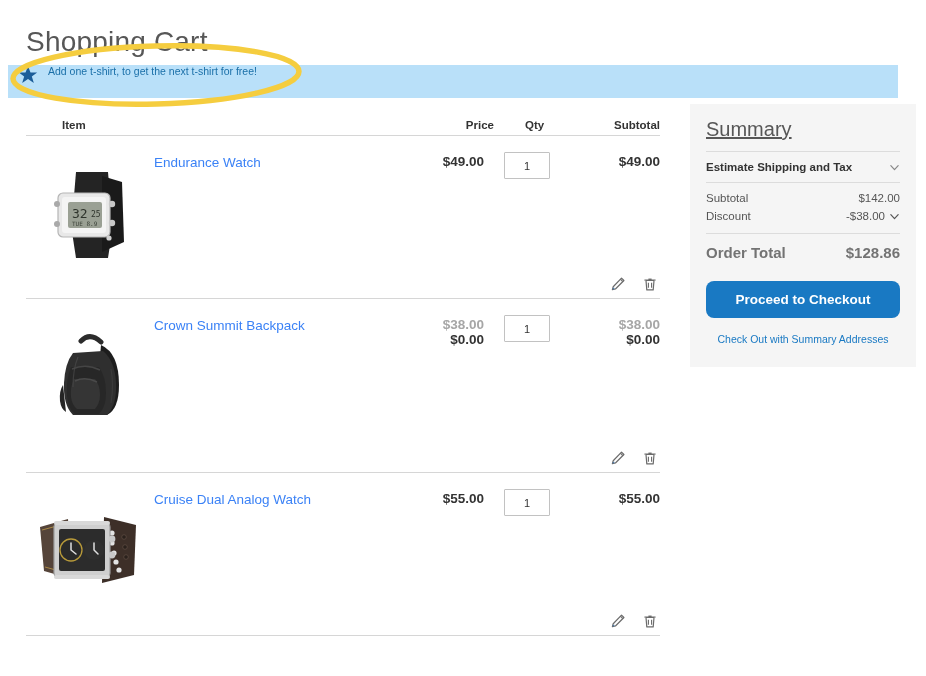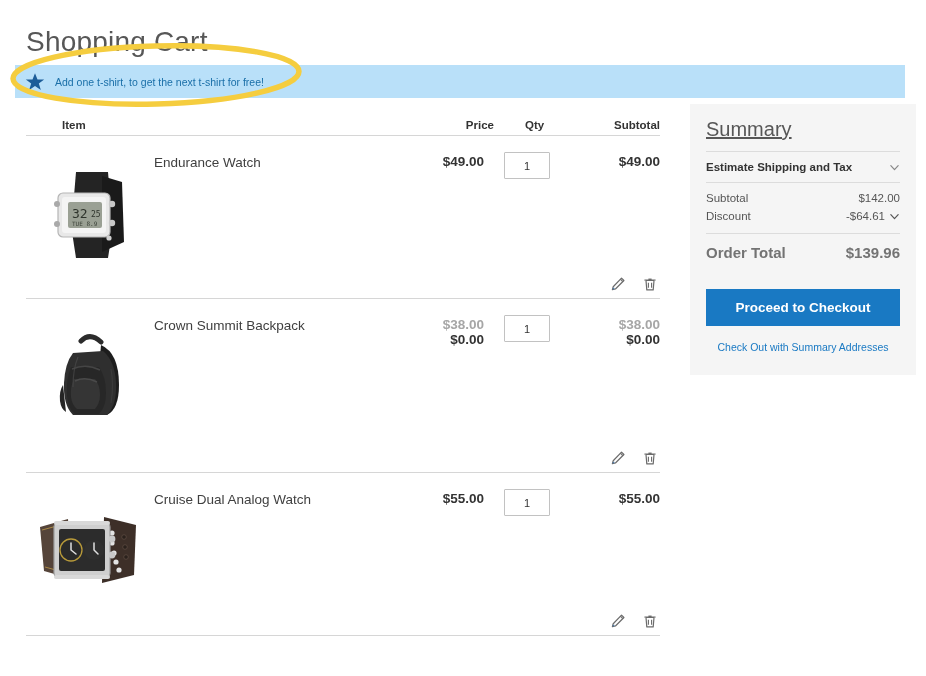--- a/index.html
+++ b/index.html
@@ -28,27 +28,27 @@
     font-size: 28px;
     font-weight: 300;
     color: #575757;
     letter-spacing: 0.2px;
     white-space: nowrap;
   }
 
   
   .notice {
     position: absolute;
-    left: 15px;
+    left: 8px;
     top: 65px;
     width: 890px;
     height: 33px;
     background: #b9e0f9;
     display: flex;
-    align-items: center;
+    align-items: flex-start;
     padding-left: 10px;
   }
   .notice-star {
     width: 20px;
     height: 20px;
     flex: 0 0 20px;
     display: block;
   }
   .notice-text {
     margin-left: 10px;
@@ -108,21 +108,21 @@
   }
   .thumb-wrap {
     width: 128px;
     flex: 0 0 128px;
     display: flex;
     justify-content: center;
     padding-top: 14px;
   }
   .prod-name {
     font-size: 13.5px;
-    color: #404040;
+    color: #3b82f6;
     padding-top: 2px;
     line-height: 1.3;
   }
   .cell-price {
     width: 96px;
     text-align: right;
     font-size: 13.5px;
     font-weight: bold;
     color: #333333;
     padding-top: 2px;
@@ -225,26 +225,26 @@
     justify-content: space-between;
     align-items: baseline;
     font-size: 15px;
     font-weight: bold;
     color: #737373;
     padding: 10px 0 4px 0;
   }
   .checkout-btn {
     display: block;
     width: 100%;
-    margin-top: 24px;
+    margin-top: 16px;
     padding: 11px 0;
     background: #1979c3;
     color: #ffffff;
     border: none;
-    border-radius: 0;
+    border-radius: 8px;
     font-size: 13.5px;
     font-weight: bold;
     font-family: "Liberation Sans", sans-serif;
     cursor: pointer;
     text-align: center;
   }
   .multi-addr {
     display: block;
     text-align: center;
     margin-top: 15px;
@@ -456,32 +456,32 @@
     <div class="sum-divider"></div>
 
     <div class="totals">
       <div class="tot-row">
         <span>Subtotal</span>
         <span>$142.00</span>
       </div>
       <div class="tot-row">
         <span>Discount</span>
         <span class="tot-val">
-          <span>-$64.61</span>
+          <span>-$38.00</span>
           <svg class="chev" viewBox="0 0 12 12">
             <path d="M2 4 L6 8.4 L10 4" fill="none" stroke="#555555" stroke-width="1.3" stroke-linecap="round" stroke-linejoin="round"></path>
           </svg>
         </span>
       </div>
     </div>
 
     <div class="sum-divider" style="margin-top:8px;"></div>
 
     <div class="grand-row">
       <span>Order Total</span>
-      <span>$139.96</span>
+      <span>$128.86</span>
     </div>
 
     <button class="checkout-btn">Proceed to Checkout</button>
     <a class="multi-addr" href="#">Check Out with Summary Addresses</a>
   </div>
 
 </div>
 
 </body></html>

